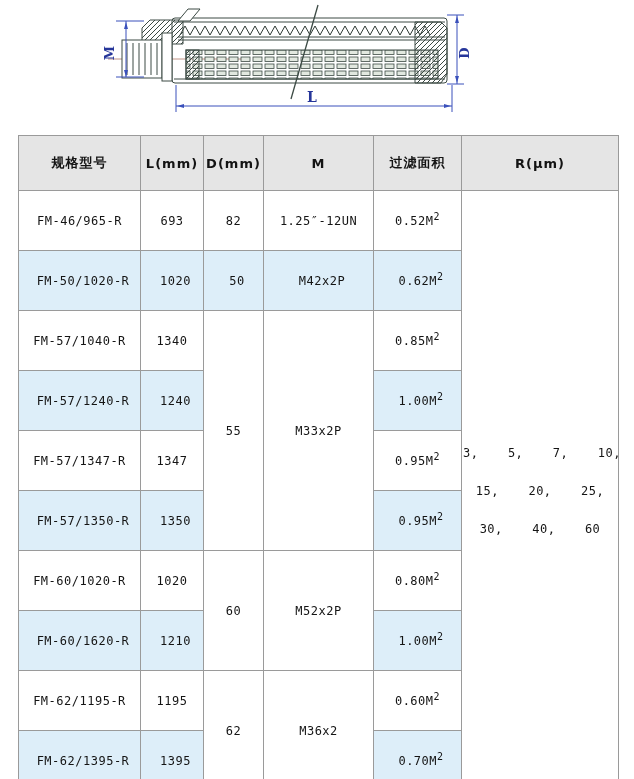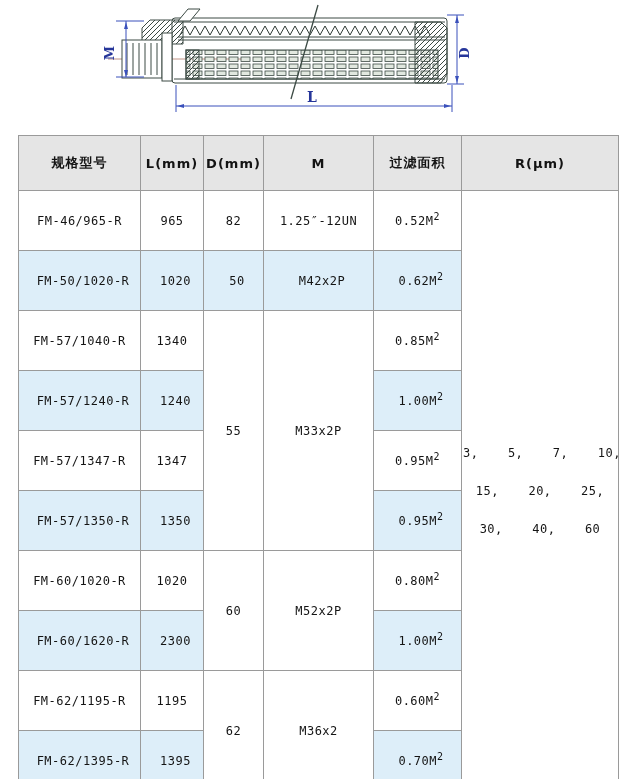--- a/index.html
+++ b/index.html
@@ -120,21 +120,21 @@
       <th>L(mm)</th>
       <th>D(mm)</th>
       <th>M</th>
       <th>过滤面积</th>
       <th>R(μm)</th>
     </tr>
   </thead>
   <tbody>
     <tr>
       <td>FM-46/965-R</td>
-      <td>965</td>
+      <td>693</td>
       <td>82</td>
       <td>1.25″-12UN</td>
       <td><span>0.52M</span><sup>2</sup></td>
       <td class="r-cell" rowspan="10"><div>3,  5,  7,  10,</div><div>15,  20,  25,</div><div>30,  40,  60</div></td>
     </tr>
     <tr class="alt">
       <td>FM-50/1020-R</td>
       <td>1020</td>
       <td>50</td>
       <td>M42x2P</td>
@@ -164,21 +164,21 @@
     </tr>
     <tr>
       <td>FM-60/1020-R</td>
       <td>1020</td>
       <td class="merged" rowspan="2">60</td>
       <td class="merged" rowspan="2">M52x2P</td>
       <td><span>0.80M</span><sup>2</sup></td>
     </tr>
     <tr class="alt">
       <td>FM-60/1620-R</td>
-      <td>2300</td>
+      <td>1210</td>
       <td><span>1.00M</span><sup>2</sup></td>
     </tr>
     <tr>
       <td>FM-62/1195-R</td>
       <td>1195</td>
       <td class="merged" rowspan="2">62</td>
       <td class="merged" rowspan="2">M36x2</td>
       <td><span>0.60M</span><sup>2</sup></td>
     </tr>
     <tr class="alt">

